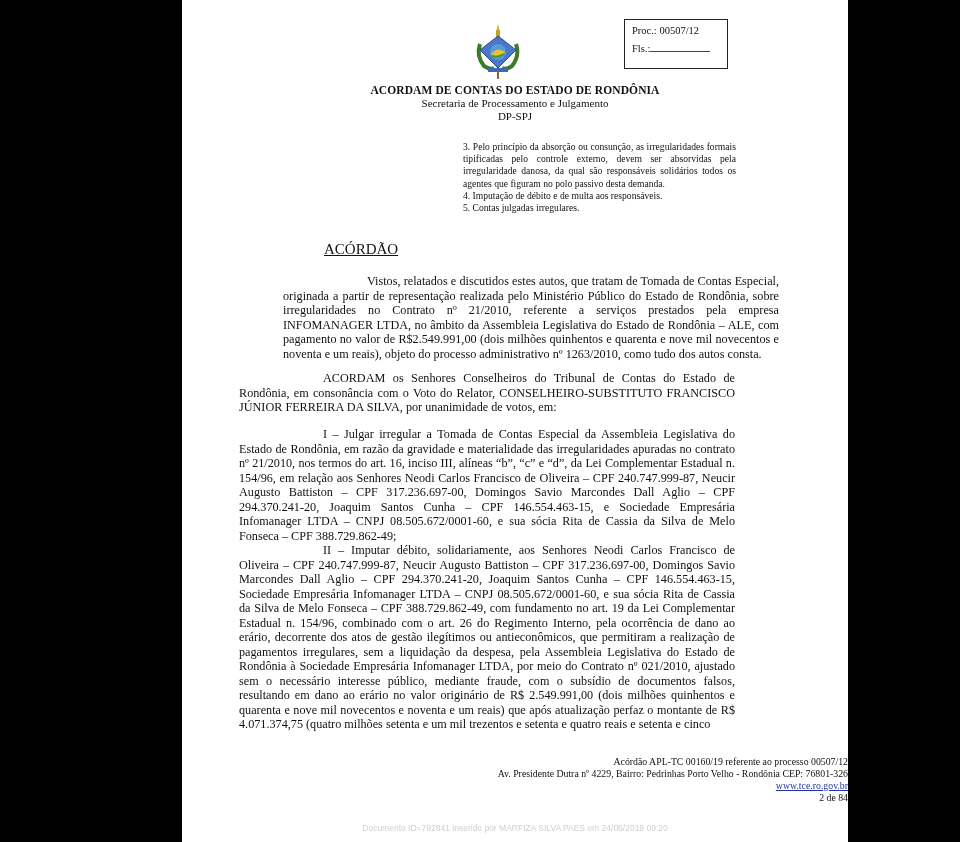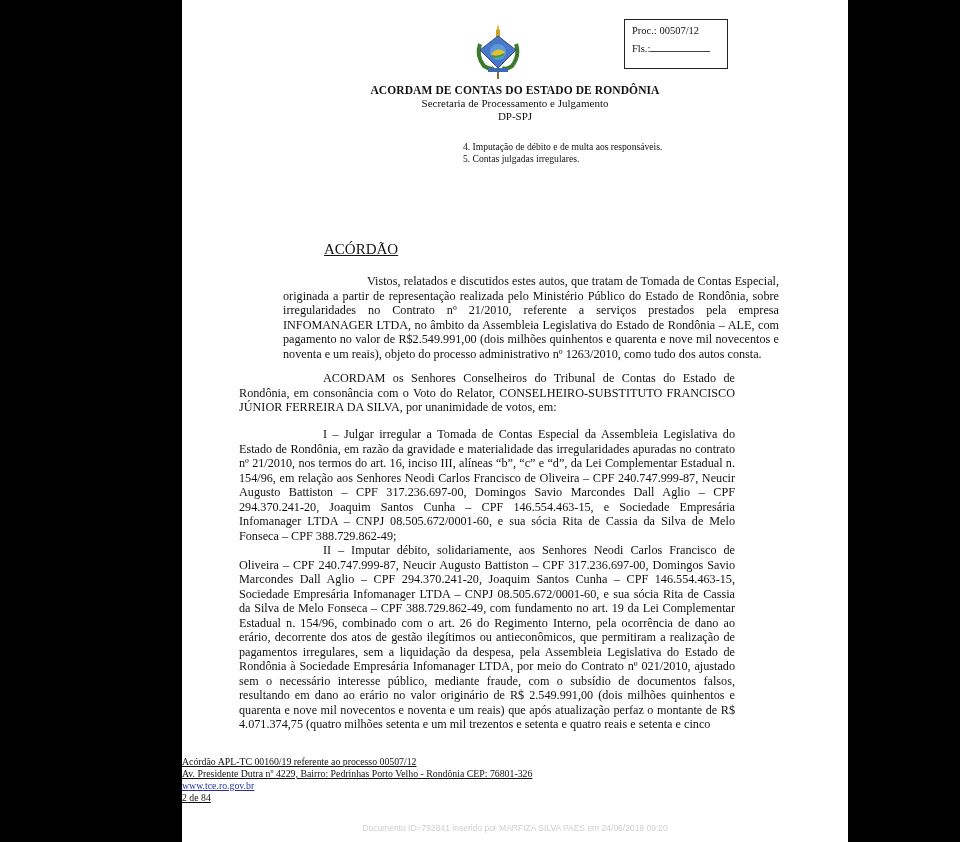--- a/index.html
+++ b/index.html
@@ -32,21 +32,21 @@
     position: absolute; left: 57px; width: 496px; font-size: 12.2px; line-height: 14.5px;
     text-align: justify; text-align-last: left;
   }
   .body-text p { margin: 0; text-indent: 84px; }
   .body-text b { font-weight: normal; }
   .p1 { top: 274px; margin-left: 44px; }
   .p2 { top: 371px; }
   .p3 { top: 427px; }
   .p4 { top: 543px; }
   .footer {
-    position: absolute; left: 0; top: 756px; width: 100%; text-align: left; font-size: 9.8px; line-height: 12px; text-decoration: underline;
+    position: absolute; left: 0; top: 756px; width: 100%; text-align: right; font-size: 9.8px; line-height: 12px;
   }
   .footer a { color: #2233aa; text-decoration: underline; }
   .stamp {
     position: absolute; left: 0; top: 823px; width: 100%; text-align: center;
     font-family: "Liberation Sans", "DejaVu Sans", sans-serif; font-size: 8.5px; color: #cfcfcf;
   }
 </style>
 </head>
 <body>
 
@@ -72,20 +72,21 @@
     <div><span>Fls.:</span><span class="fls-line"></span></div>
   </div>
 
   <div class="header">
     <div class="title">ACORDAM DE CONTAS DO ESTADO DE RONDÔNIA</div>
     <div>Secretaria de Processamento e Julgamento</div>
     <div>DP-SPJ</div>
   </div>
 
   <div class="ementa">
+    <p>3. Pelo princípio da absorção ou consunção, as irregularidades formais tipificadas pelo controle externo, devem ser absorvidas pela irregularidade danosa, da qual são responsáveis solidários todos os agentes que figuram no polo passivo desta demanda.</p>
     <p>4. Imputação de débito e de multa aos responsáveis.</p>
     <p>5. Contas julgadas irregulares.</p>
   </div>
 
   <div class="acordao-title">ACÓRDÃO</div>
 
   <div class="body-text p1">
     <p>Vistos, relatados e discutidos estes autos, que tratam de Tomada de Contas Especial, originada a partir de representação realizada pelo Ministério Público do Estado de Rondônia, sobre irregularidades no Contrato nº 21/2010, referente a serviços prestados pela empresa INFOMANAGER LTDA, no âmbito da Assembleia Legislativa do Estado de Rondônia – ALE, com pagamento no valor de R$2.549.991,00 (dois milhões quinhentos e quarenta e nove mil novecentos e noventa e um reais), objeto do processo administrativo nº 1263/2010, como tudo dos autos consta.</p>
   </div>
 

